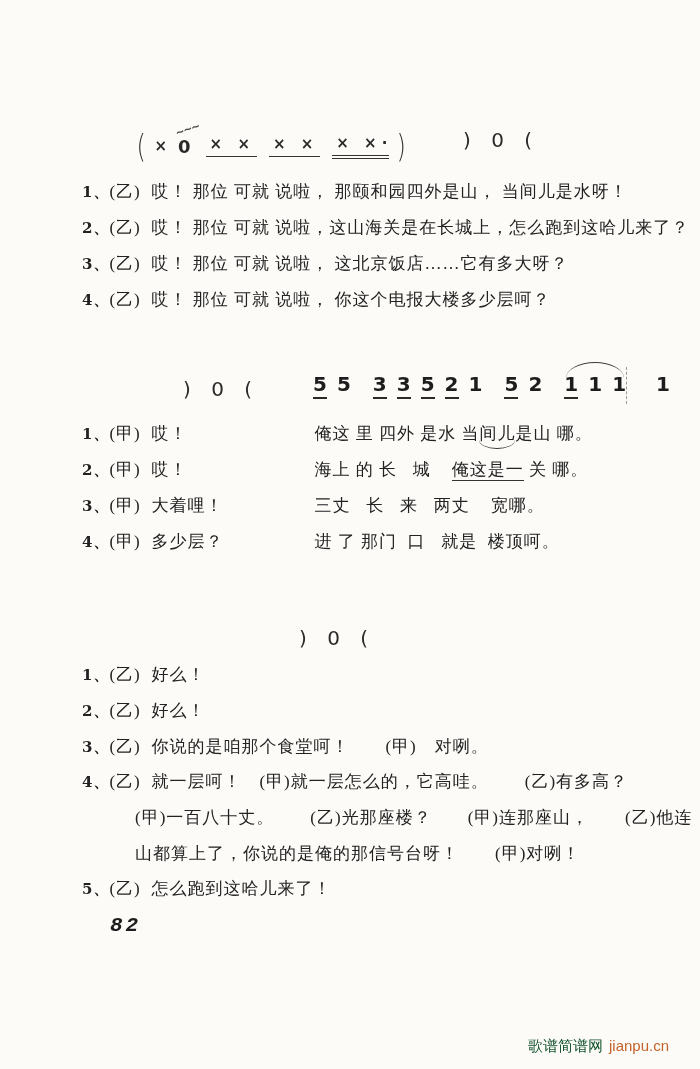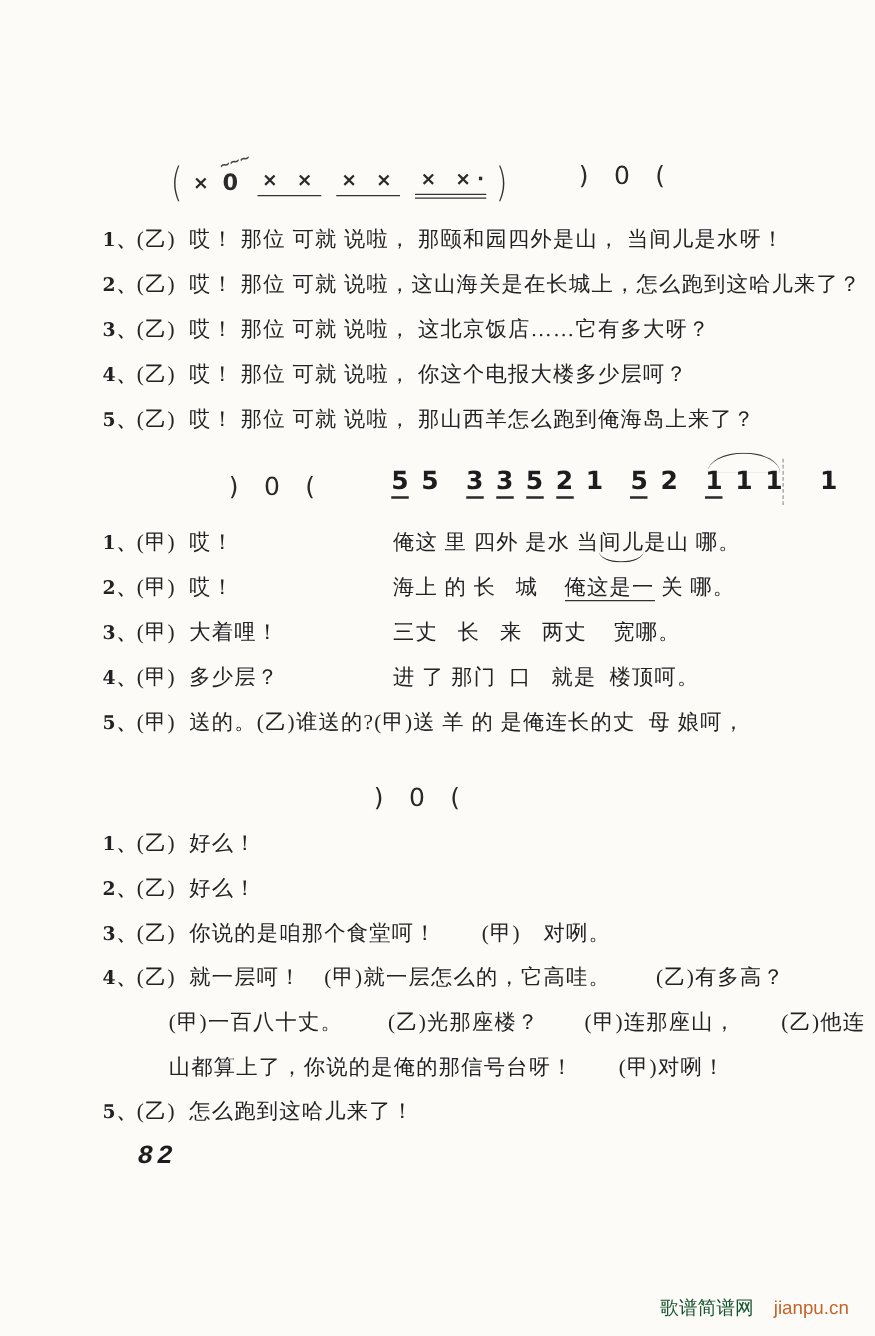--- a/index.html
+++ b/index.html
@@ -71,21 +71,21 @@
   .pageno{
     position:absolute;left:110px;top:914px;
     font-family:Liberation Mono, monospace;font-size:21px;
     font-style:italic;font-weight:bold;letter-spacing:3px;color:#1d1d1d;
   }
   .wm{
     position:absolute;left:528px;top:1037px;
     font-family:"Liberation Sans",sans-serif;font-size:15px;white-space:pre;
   }
   .wm-name{color:#14532d;}
-  .wm-url{color:#c4632a;margin-left:16px;}
+  .wm-url{color:#c4632a;margin-left:6px;}
 </style>
 </head>
 <body>
 
 <div class="page">
 
   <div class="perc">
     <span class="paren">(</span>
     <span class="px">×</span>
     <span class="pzero"><span class="trem">~~~</span><span>0</span></span>
@@ -93,21 +93,20 @@
     <span class="pgroup">× ×</span>
     <span class="pgroup dbl"><span>× ×</span><span class="pdot">·</span></span>
     <span class="paren">)</span>
   </div>
   <div class="marks m-top">) 0 (</div>
 
   <div class="row" style="top:181px"><span class="lnum">1、</span><span class="spk">(乙)</span><span>哎！ 那位 可就 说啦， 那颐和园四外是山， 当间儿是水呀！</span></div>
   <div class="row" style="top:217px"><span class="lnum">2、</span><span class="spk">(乙)</span><span>哎！ 那位 可就 说啦，这山海关是在长城上，怎么跑到这哈儿来了？</span></div>
   <div class="row" style="top:253px"><span class="lnum">3、</span><span class="spk">(乙)</span><span>哎！ 那位 可就 说啦， 这北京饭店……它有多大呀？</span></div>
   <div class="row" style="top:289px"><span class="lnum">4、</span><span class="spk">(乙)</span><span>哎！ 那位 可就 说啦， 你这个电报大楼多少层呵？</span></div>
-  <div class="row" style="top:325px"><span class="lnum">5、</span><span class="spk">(乙)</span><span>哎！ 那位 可就 说啦， 那山西羊怎么跑到俺海岛上来了？</span></div>
 
   <div class="marks m-mid">) 0 (</div>
   <div class="melody">
     <span class="n u">5</span>
     <span class="n g">5</span>
     <span class="n u">3</span>
     <span class="n u">3</span>
     <span class="n u">5</span>
     <span class="n u">2</span>
     <span class="n g">1</span>
@@ -118,21 +117,20 @@
     <span class="n g2">1</span>
     <span class="n">1</span>
   </div>
   <div class="tie"></div>
   <div class="barline"></div>
 
   <div class="row" style="top:423px"><span class="lnum">1、</span><span class="spk">(甲)</span><span class="speech">哎！</span><span class="lyric">俺这 里 四外 是水 当</span><span class="slur">间儿</span><span class="lyric">是山 哪。</span></div>
   <div class="row" style="top:459px"><span class="lnum">2、</span><span class="spk">(甲)</span><span class="speech">哎！</span><span class="lyric">海上 的 长   城    </span><span class="ul-mark">俺这是一</span><span class="lyric"> 关 哪。</span></div>
   <div class="row" style="top:495px"><span class="lnum">3、</span><span class="spk">(甲)</span><span class="speech">大着哩！</span><span class="lyric">三丈   长   来   两丈    宽哪。</span></div>
   <div class="row" style="top:531px"><span class="lnum">4、</span><span class="spk">(甲)</span><span class="speech">多少层？</span><span class="lyric">进 了 那门  口   就是  楼顶呵。</span></div>
-  <div class="row" style="top:567px"><span class="lnum">5、</span><span class="spk">(甲)</span><span>送的。(乙)谁送的?(甲)送 羊 的 是俺连长的丈  母 娘呵，</span></div>
 
   <div class="marks m-bot">) 0 (</div>
 
   <div class="row" style="top:664px"><span class="lnum">1、</span><span class="spk">(乙)</span><span>好么！</span></div>
   <div class="row" style="top:700px"><span class="lnum">2、</span><span class="spk">(乙)</span><span>好么！</span></div>
   <div class="row" style="top:736px"><span class="lnum">3、</span><span class="spk">(乙)</span><span>你说的是咱那个食堂呵！　　(甲)　对咧。</span></div>
   <div class="row" style="top:771px"><span class="lnum">4、</span><span class="spk">(乙)</span><span>就一层呵！　(甲)就一层怎么的，它高哇。　　(乙)有多高？</span></div>
   <div class="row" style="top:807px;left:135px"><span>(甲)一百八十丈。　　(乙)光那座楼？　　(甲)连那座山，　　(乙)他连</span></div>
   <div class="row" style="top:843px;left:135px"><span>山都算上了，你说的是俺的那信号台呀！　　(甲)对咧！</span></div>
   <div class="row" style="top:878px"><span class="lnum">5、</span><span class="spk">(乙)</span><span>怎么跑到这哈儿来了！</span></div>

